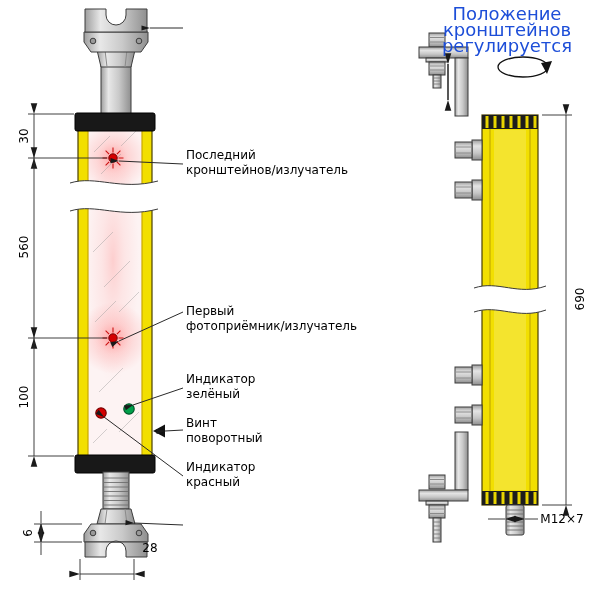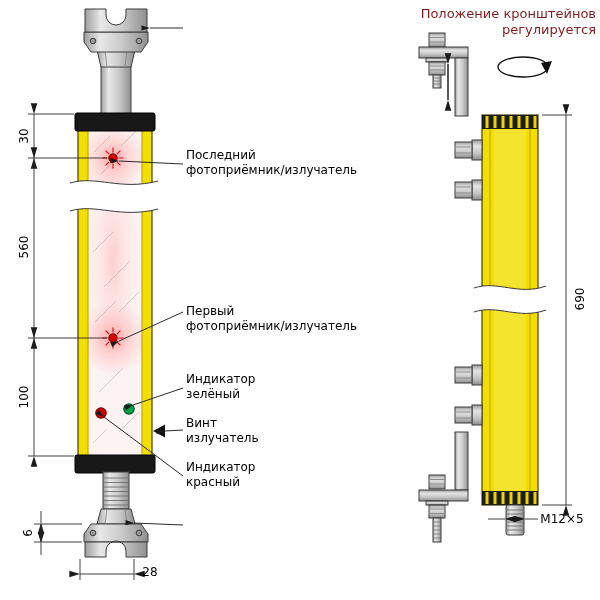--- a/index.html
+++ b/index.html
@@ -1,20 +1,20 @@
 <!DOCTYPE html>
 <html><head>
 <meta charset="utf-8">
 <style>
   * { margin:0; padding:0; box-sizing:border-box; }
   html,body { width:600px; height:600px; background:#fff; font-family:"DejaVu Sans", sans-serif; }
   .stage { position:relative; width:600px; height:600px; background:#fff; overflow:hidden; }
   .stage svg { position:absolute; left:0; top:0; }
   .callout { position:absolute; font-size:12px; line-height:15px; color:#000; white-space:pre-line; }
-  .note { position:absolute; font-size:13px; line-height:16px; color:#7f1d1d; white-space:pre-line; text-align:right; }
+  .note { position:absolute; font-size:18px; line-height:16px; color:#1d4ed8; white-space:pre-line; text-align:center; }
   .dim { position:absolute; font-size:12px; color:#000; white-space:nowrap; transform:translate(-50%,-50%); }
   .dim.rot { transform:translate(-50%,-50%) rotate(-90deg); }
 </style>
 </head>
 <body>
 
 <div class="stage">
 
 <svg width="600" height="600" viewBox="0 0 600 600">
   <defs>
@@ -207,34 +207,34 @@
 
     <g>
       <path d="M448,64 V100" stroke="#111" stroke-width="1.4" fill="none" marker-start="url(#da)" marker-end="url(#da)"></path>
       <ellipse cx="523" cy="67" rx="25" ry="10" fill="none" stroke="#111" stroke-width="1.3"></ellipse>
       <path d="M552,61 L547,74 L541,63 Z" fill="#111"></path>
     </g>
   </g>
 </svg>
 
 <div class="callout" style="left:186px;top:148px">Последний
-фотоприёмник/излучатель</div>
+кронштейнов/излучатель</div>
 <div class="callout" style="left:186px;top:304px">Первый
 фотоприёмник/излучатель</div>
 <div class="callout" style="left:186px;top:372px">Индикатор
 зелёный</div>
 <div class="callout" style="left:186px;top:416px">Винт
-излучатель</div>
+поворотный</div>
 <div class="callout" style="left:186px;top:460px">Индикатор
 красный</div>
 
 <div class="note" style="left:418px;top:6px;width:178px">Положение кронштейнов
 регулируется</div>
 
 <div class="dim rot" style="left:24px;top:136px">30</div>
 <div class="dim rot" style="left:24px;top:247px">560</div>
 <div class="dim rot" style="left:24px;top:397px">100</div>
 <div class="dim rot" style="left:28px;top:533px">6</div>
-<div class="dim" style="left:150px;top:572px">28</div>
+<div class="dim" style="left:150px;top:548px">28</div>
 <div class="dim rot" style="left:580px;top:299px">690</div>
-<div class="dim" style="left:562px;top:519px">M12×5</div>
+<div class="dim" style="left:562px;top:519px">M12×7</div>
 
 </div>
 
 </body></html>

